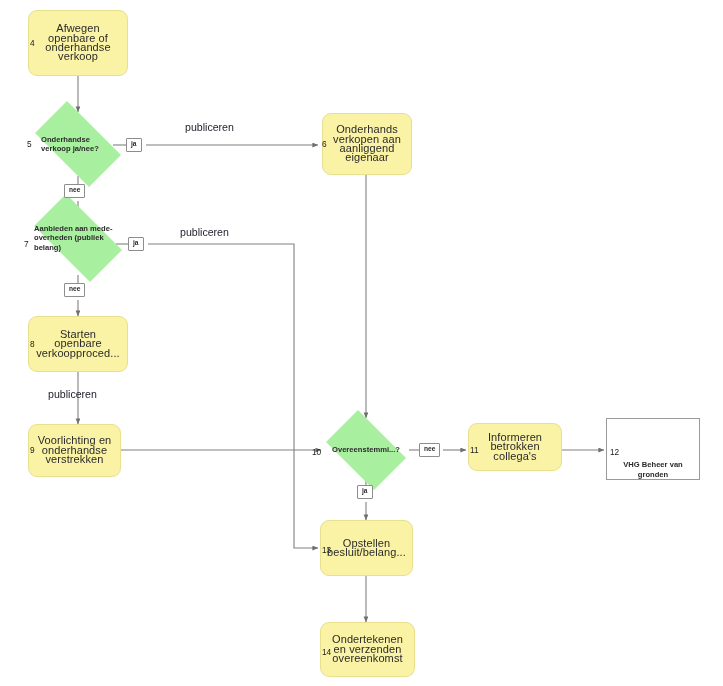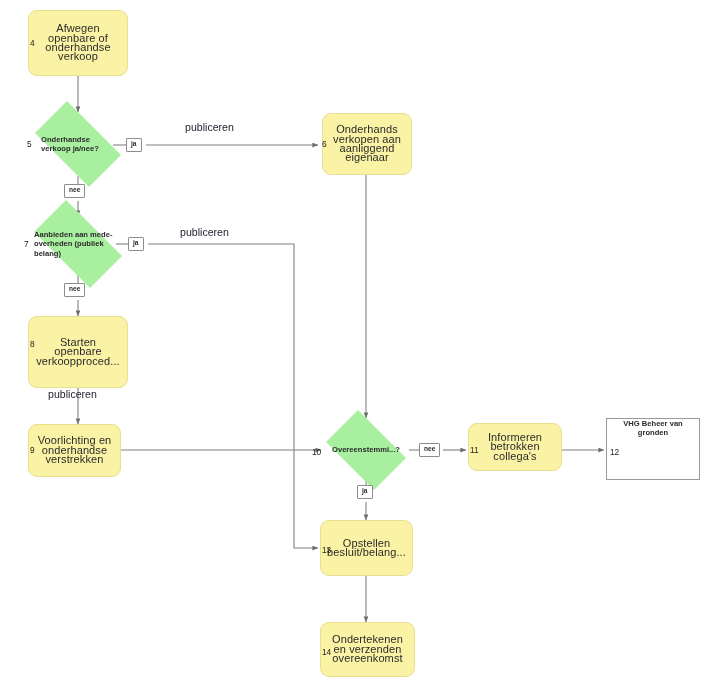--- a/index.html
+++ b/index.html
@@ -75,21 +75,21 @@
     font-weight: bold;
     padding: 0 2px;
   }
 
   
   .docshape {
     position: relative;
     background: #ffffff;
     border: 1px solid #9a9a9a;
     display: flex;
-    align-items: flex-start;
+    align-items: flex-end;
     justify-content: center;
     text-align: center;
   }
   .docshape .foldline {
     position: absolute;
     right: 0px;
     bottom: 0px;
     width: 16px;
     height: 16px;
     background: linear-gradient(to bottom left, #ffffff 50%, transparent 50.5%);
@@ -193,27 +193,27 @@
     <div class="diamond-bg"></div>
     <span class="txt" style="max-width:74px;">Onderhandse verkoop ja/nee?</span>
   </div>
   <span class="numtag" style="left:27px; top:140px;">5</span>
 
   <div class="node proc" style="left:322px; top:113px; width:90px; height:62px;">
     <span class="txt">Onderhands verkopen aan aanliggend eigenaar</span>
   </div>
   <span class="numtag" style="left:322px; top:140px;">6</span>
 
-  <div class="node decision" style="left:22px; top:212px; width:112px; height:64px;">
+  <div class="node decision" style="left:22px; top:206px; width:112px; height:64px;">
     <div class="diamond-bg"></div>
     <span class="txt" style="max-width:88px;">Aanbieden aan mede-overheden (publiek belang)</span>
   </div>
   <span class="numtag" style="left:24px; top:240px;">7</span>
 
-  <div class="node proc" style="left:28px; top:316px; width:100px; height:72px;">
+  <div class="node proc" style="left:28px; top:316px; width:100px; height:56px;">
     <span class="txt">Starten openbare verkoopproced...</span>
   </div>
   <span class="numtag" style="left:30px; top:340px;">8</span>
 
   <div class="node proc" style="left:28px; top:424px; width:93px; height:53px;">
     <span class="txt">Voorlichting en onderhandse verstrekken</span>
   </div>
   <span class="numtag" style="left:30px; top:446px;">9</span>
 
   <div class="node decision" style="left:318px; top:418px; width:96px; height:64px;">

